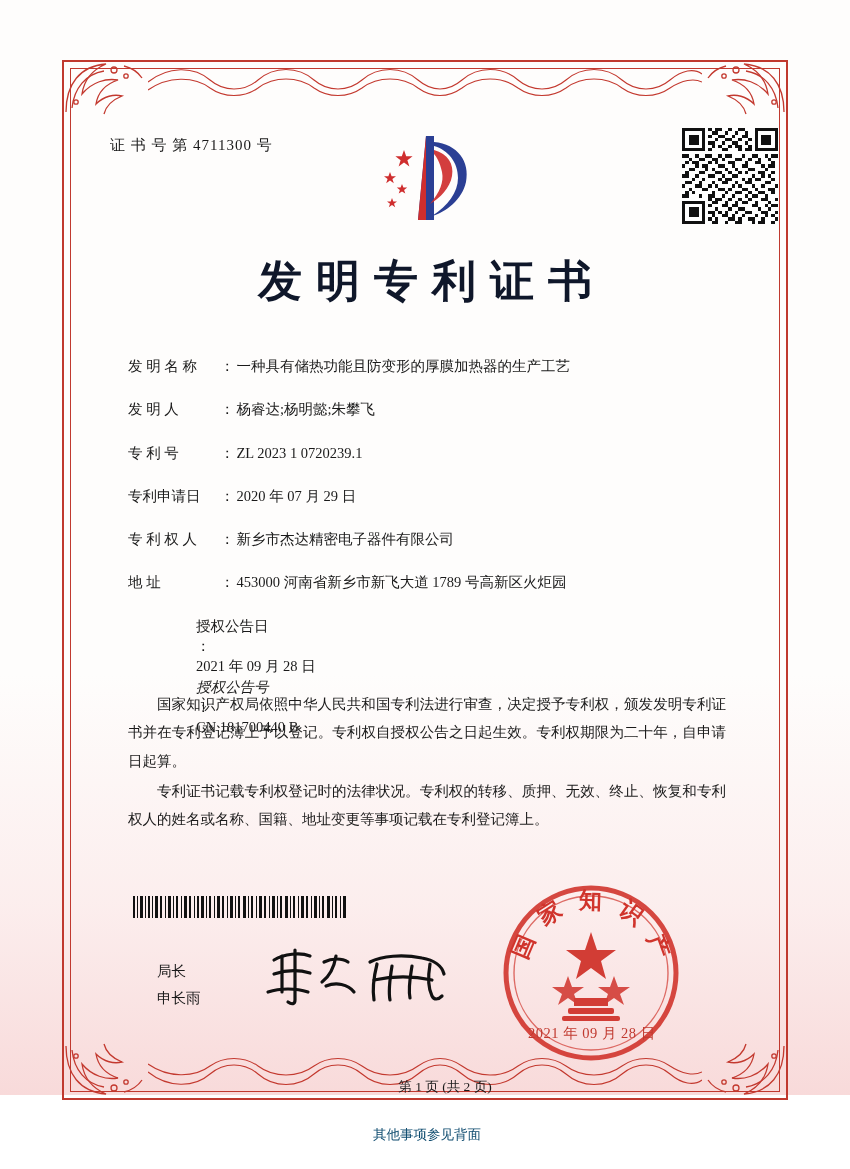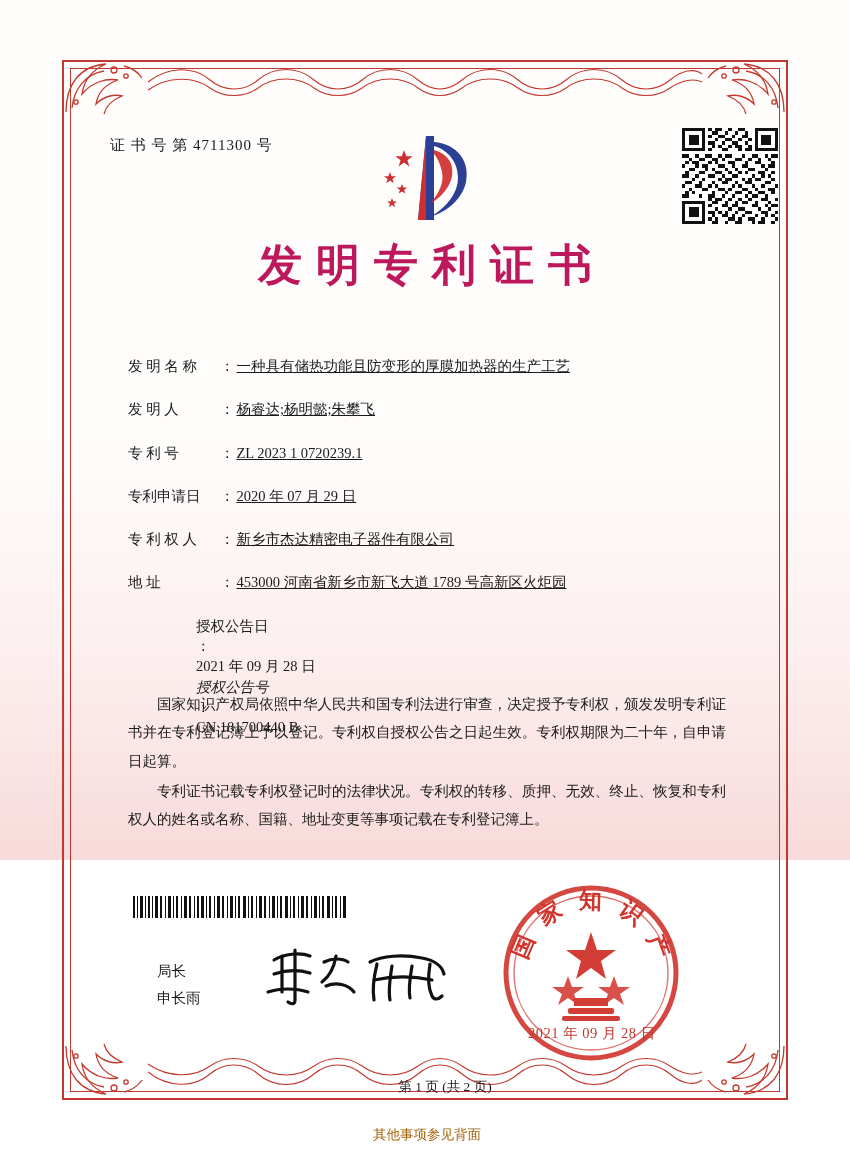--- a/index.html
+++ b/index.html
@@ -12,21 +12,21 @@
     height: 1169px;
     font-family: "Liberation Serif", "DejaVu Serif", serif;
     color: #1a1a1a;
     position: relative;
     overflow: hidden;
   }
 
   .page {
     position: relative;
     width: 850px;
-    height: 860px;
+    height: 1095px;
     background: #fefdfc;
   }
 
   
   .page-wash {
     position: absolute;
     left: 0; right: 0; bottom: 0;
     height: 420px;
     background: linear-gradient(to bottom, rgba(255,255,255,0) 0%, rgba(250,225,225,0.55) 55%, rgba(247,212,212,0.85) 100%);
     pointer-events: none;
@@ -88,27 +88,27 @@
   .qr {
     position: absolute;
     right: 72px; top: 128px;
     width: 96px; height: 96px;
   }
   .qr svg { width: 100%; height: 100%; display: block; }
 
   
   .doc-title {
     position: absolute;
-    left: 0; right: 0; top: 236px;
+    left: 0; right: 0; top: 252px;
     text-align: center;
     font-size: 44px;
     font-weight: bold;
     letter-spacing: 14px;
     text-indent: 14px;
-    color: #be185d;
+    color: #0f172a;
     font-family: "Liberation Serif", "DejaVu Serif", serif;
   }
 
   
   .fields {
     position: absolute;
     left: 128px; top: 356px;
     width: 610px;
     font-size: 14.5px;
   }
@@ -119,21 +119,21 @@
     line-height: 1.4;
   }
   .field-label {
     width: 92px;
     flex: none;
     display: flex;
     justify-content: space-between;
     letter-spacing: 0px;
   }
   .field-sep { margin: 0 2px 0 0; }
-  .field-value { flex: 1; text-decoration: underline; }
+  .field-value { flex: 1; }
 
   .row-inline { display: flex; align-items: baseline; flex-direction: column; }
   .row-inline .second-label {
     margin-left: 68px;
     flex: none;
     font-style: italic;
   }
 
   
   .paras {
@@ -193,21 +193,21 @@
     left: 0; right: 0; top: 1078px;
     text-align: center;
     font-size: 13.5px;
     padding-left: 40px;
   }
   .footer-note {
     position: absolute;
     left: 4px; right: 0; top: 1126px;
     text-align: center;
     font-size: 13.5px;
-    color: #a16207;
+    color: #0c4a6e;
   }
 </style>
 </head>
 <body>
 
 <div class="page">
 
   <div class="page-wash"></div>
 
   <div class="border-outer"></div>

